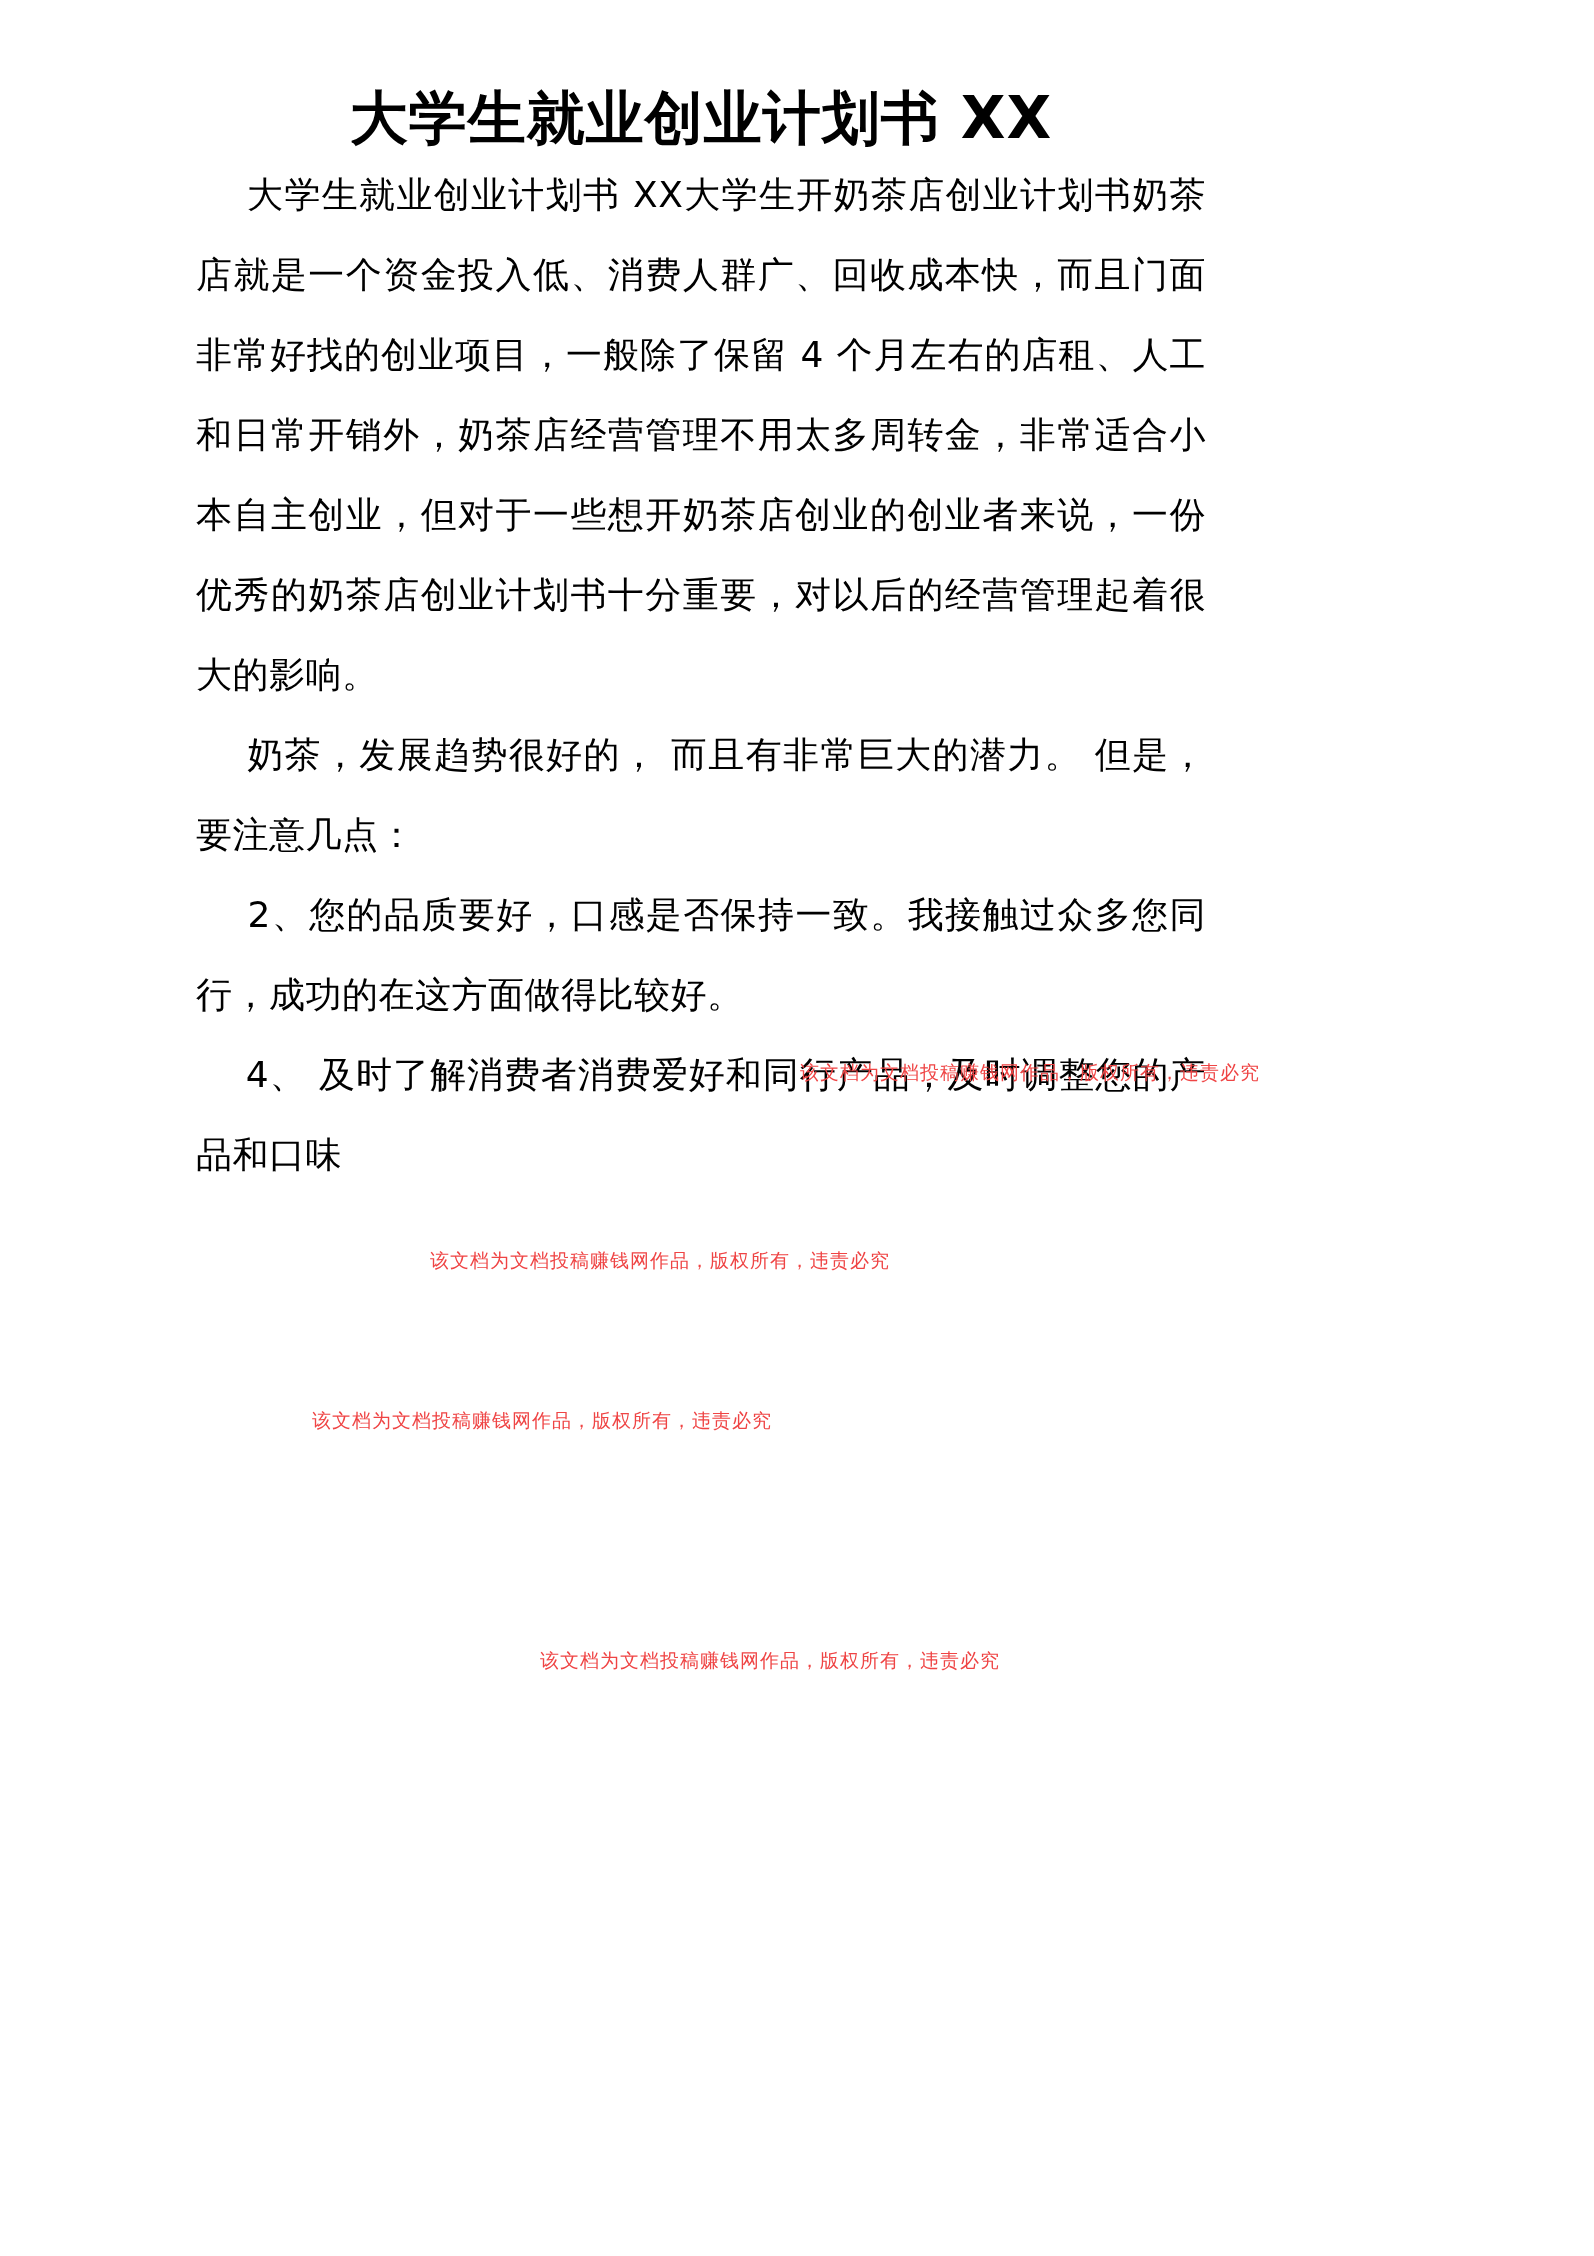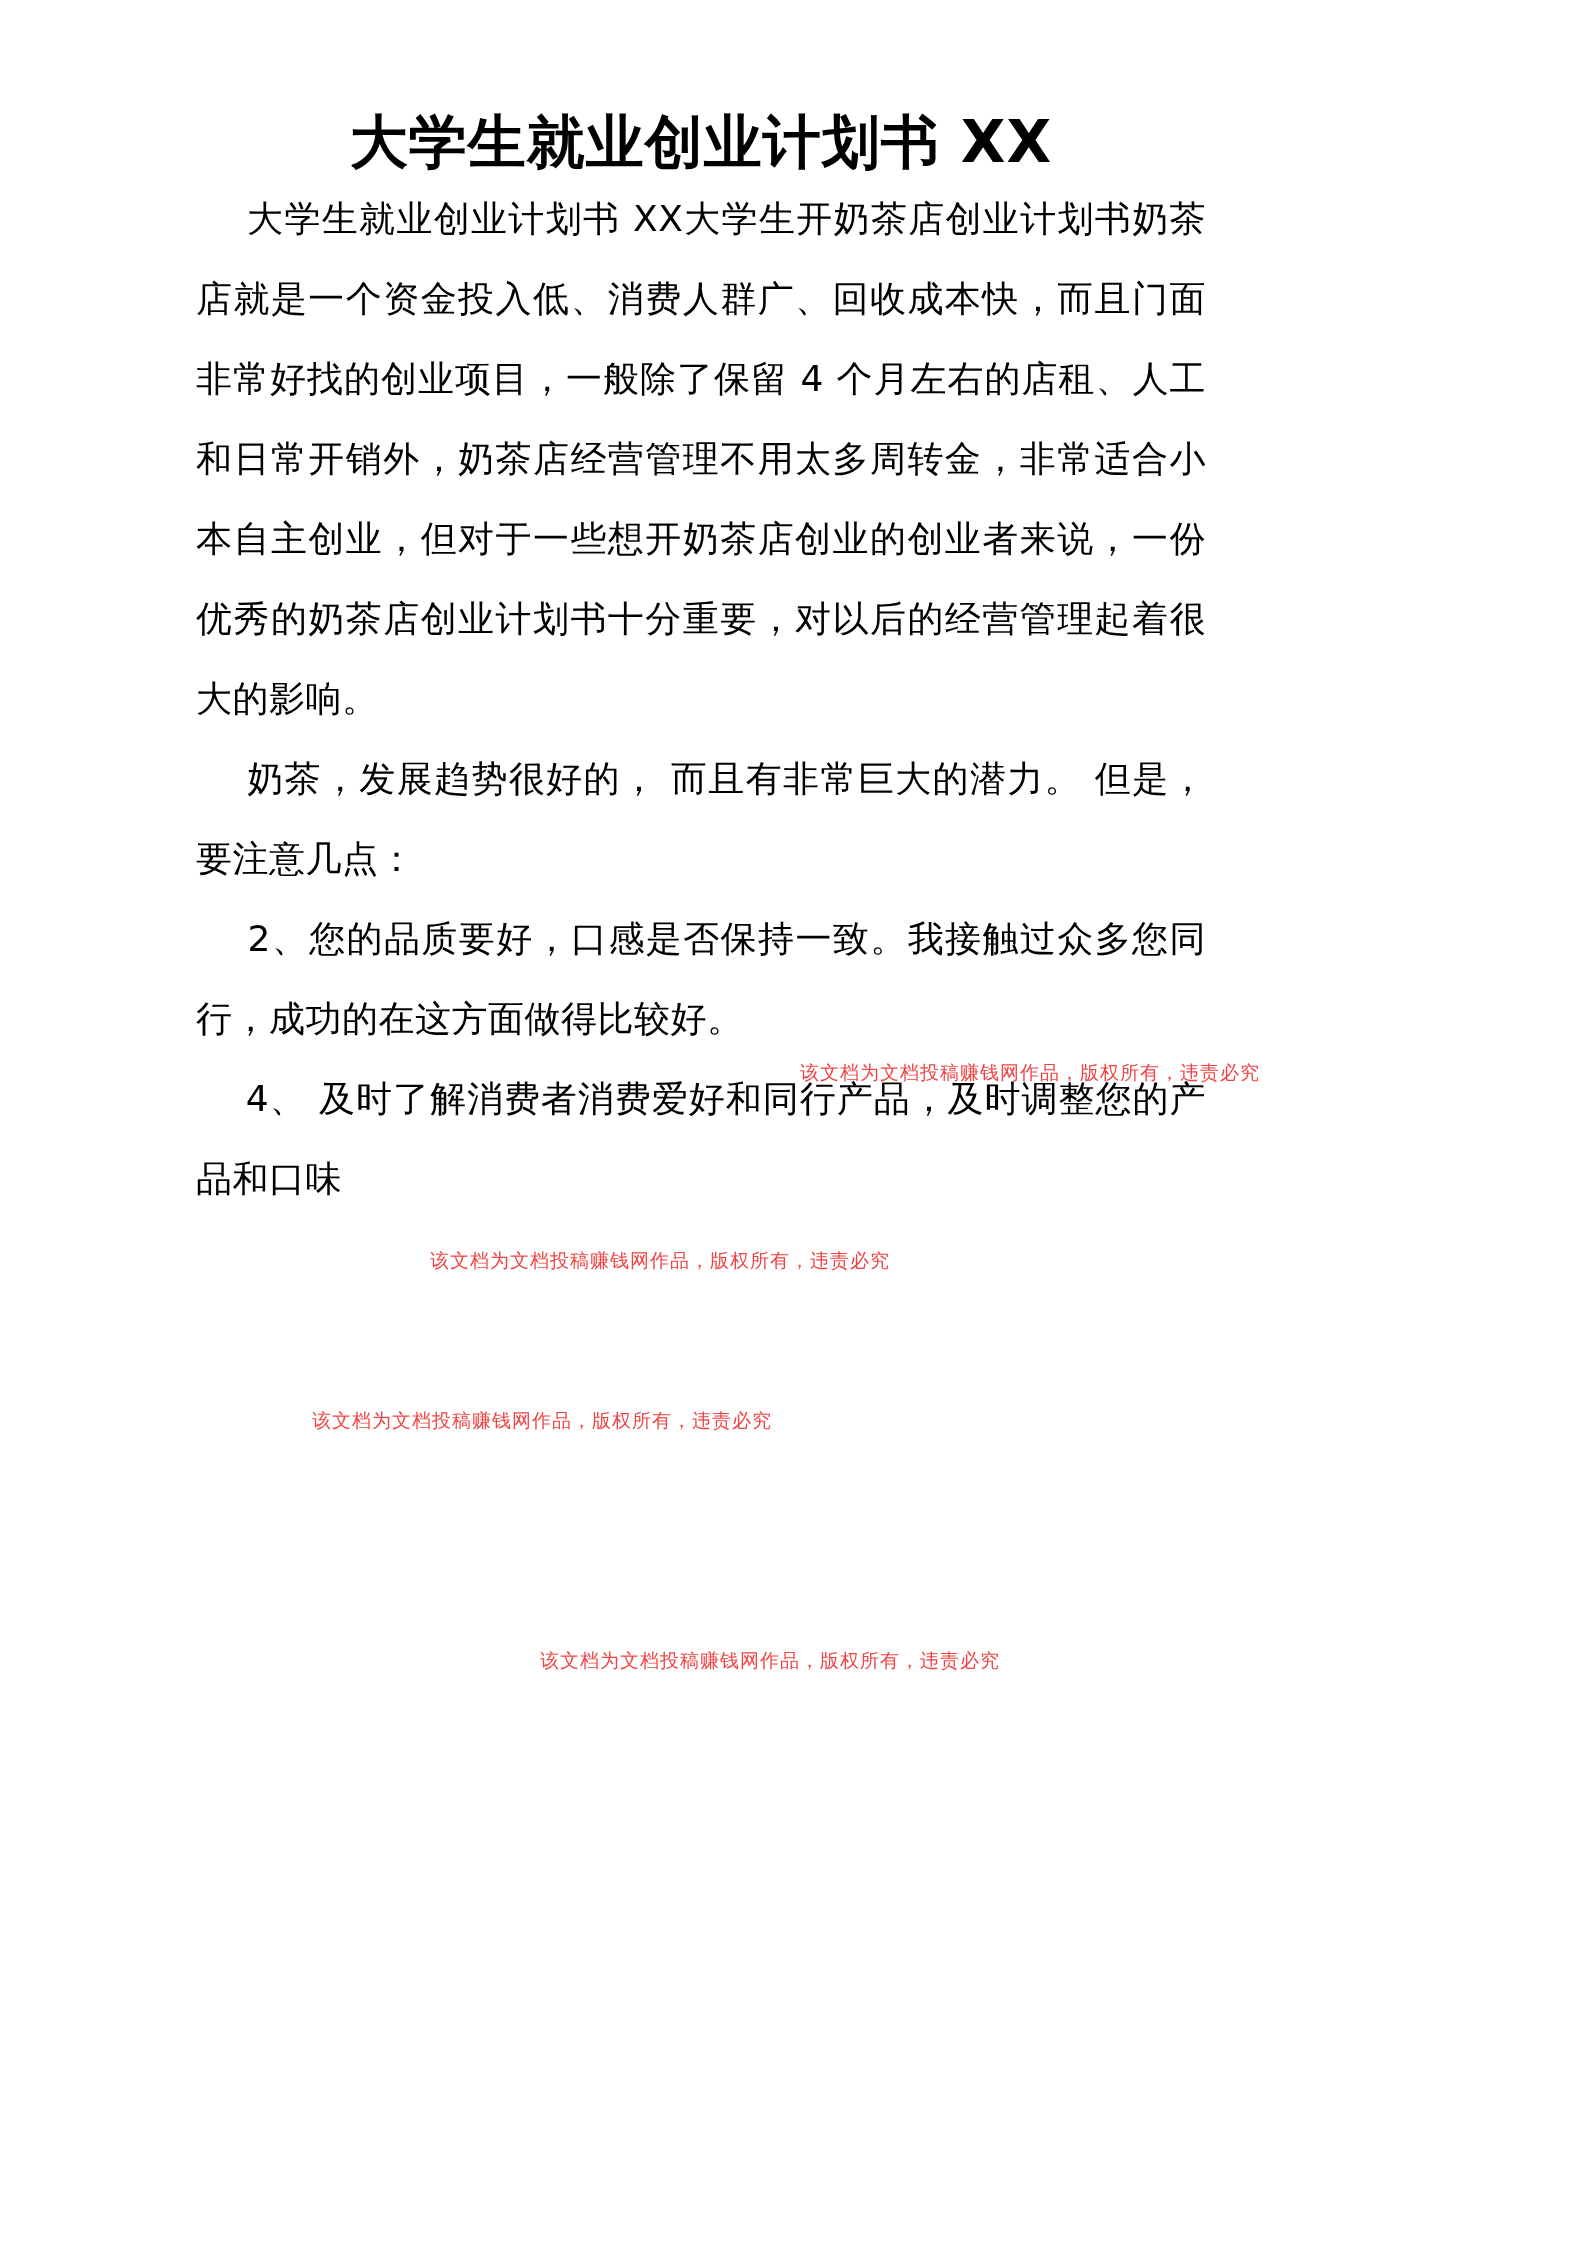--- a/index.html
+++ b/index.html
@@ -24,21 +24,21 @@
     left: 196px;
     top: 0;
     width: 1010px;
   }
   .doc-title {
     font-size: 58px;
     font-weight: 700;
     letter-spacing: 1px;
     text-align: center;
     margin: 0;
-    padding-top: 106px;
+    padding-top: 82px;
     line-height: 1.25;
     white-space: pre;
   }
   .para {
     font-size: 36px;
     line-height: 80px;
     margin: 0;
     text-align: justify;
     text-justify: inter-ideograph;
     letter-spacing: 0.5px;

